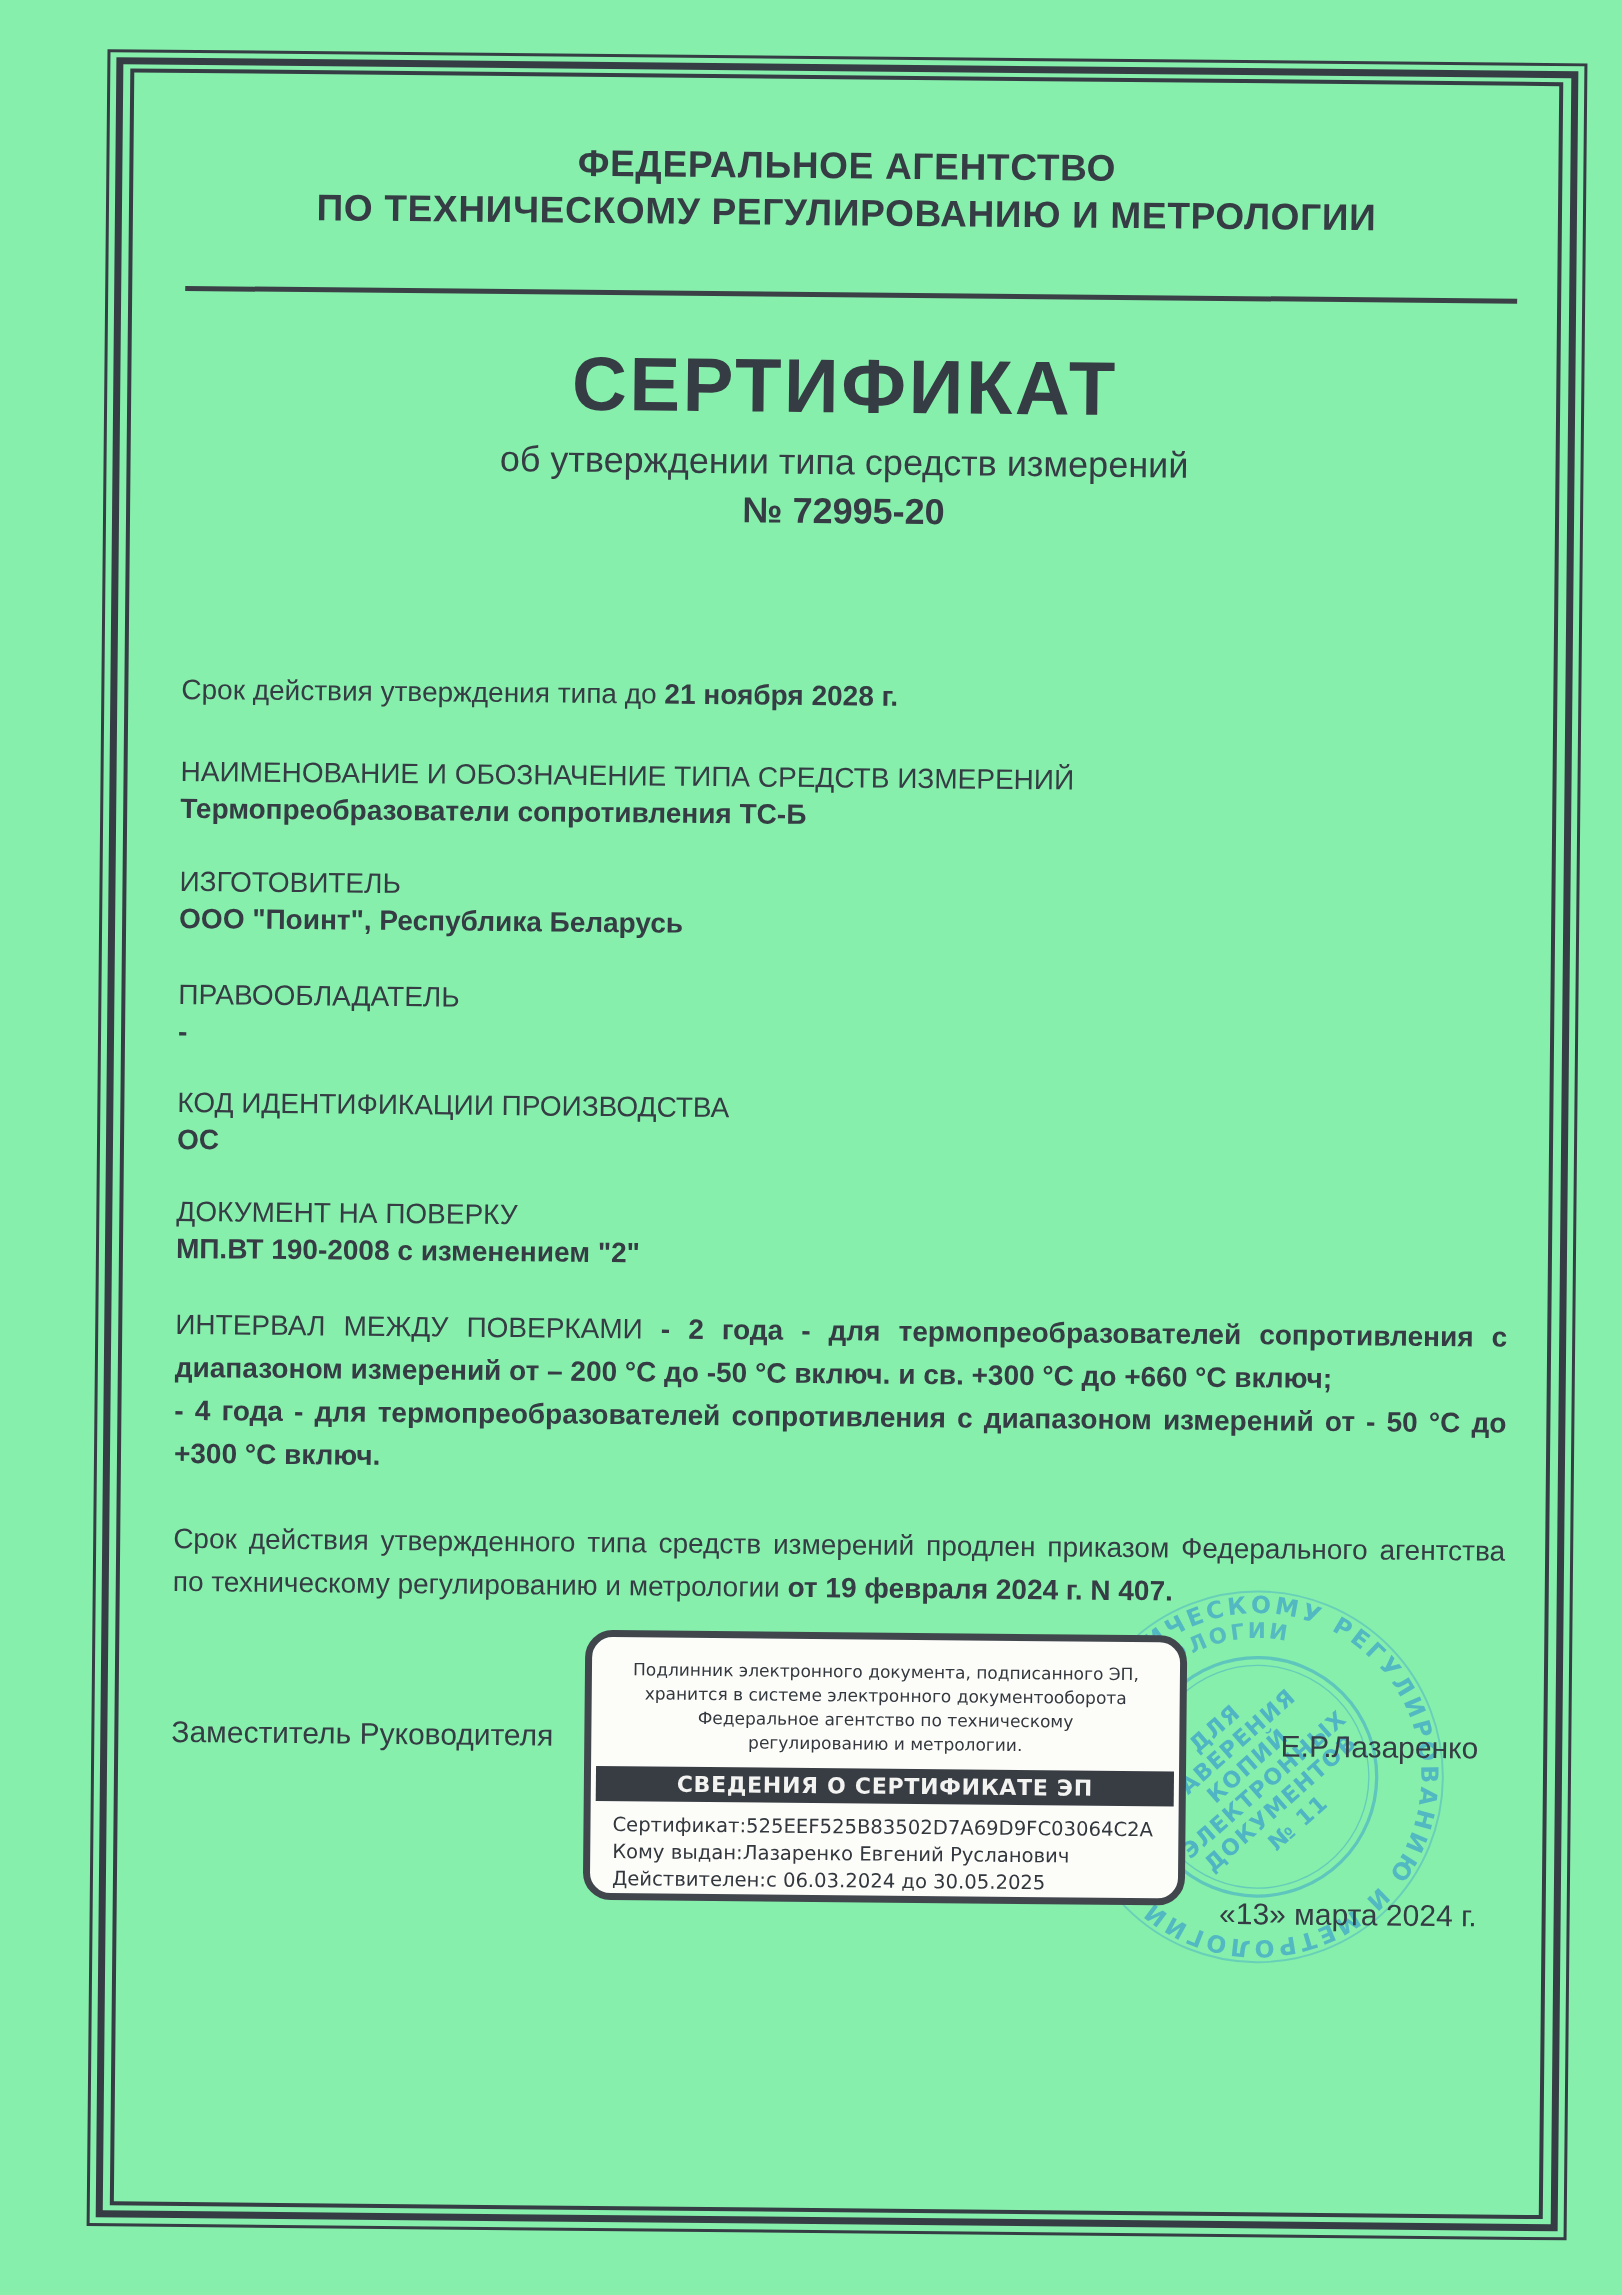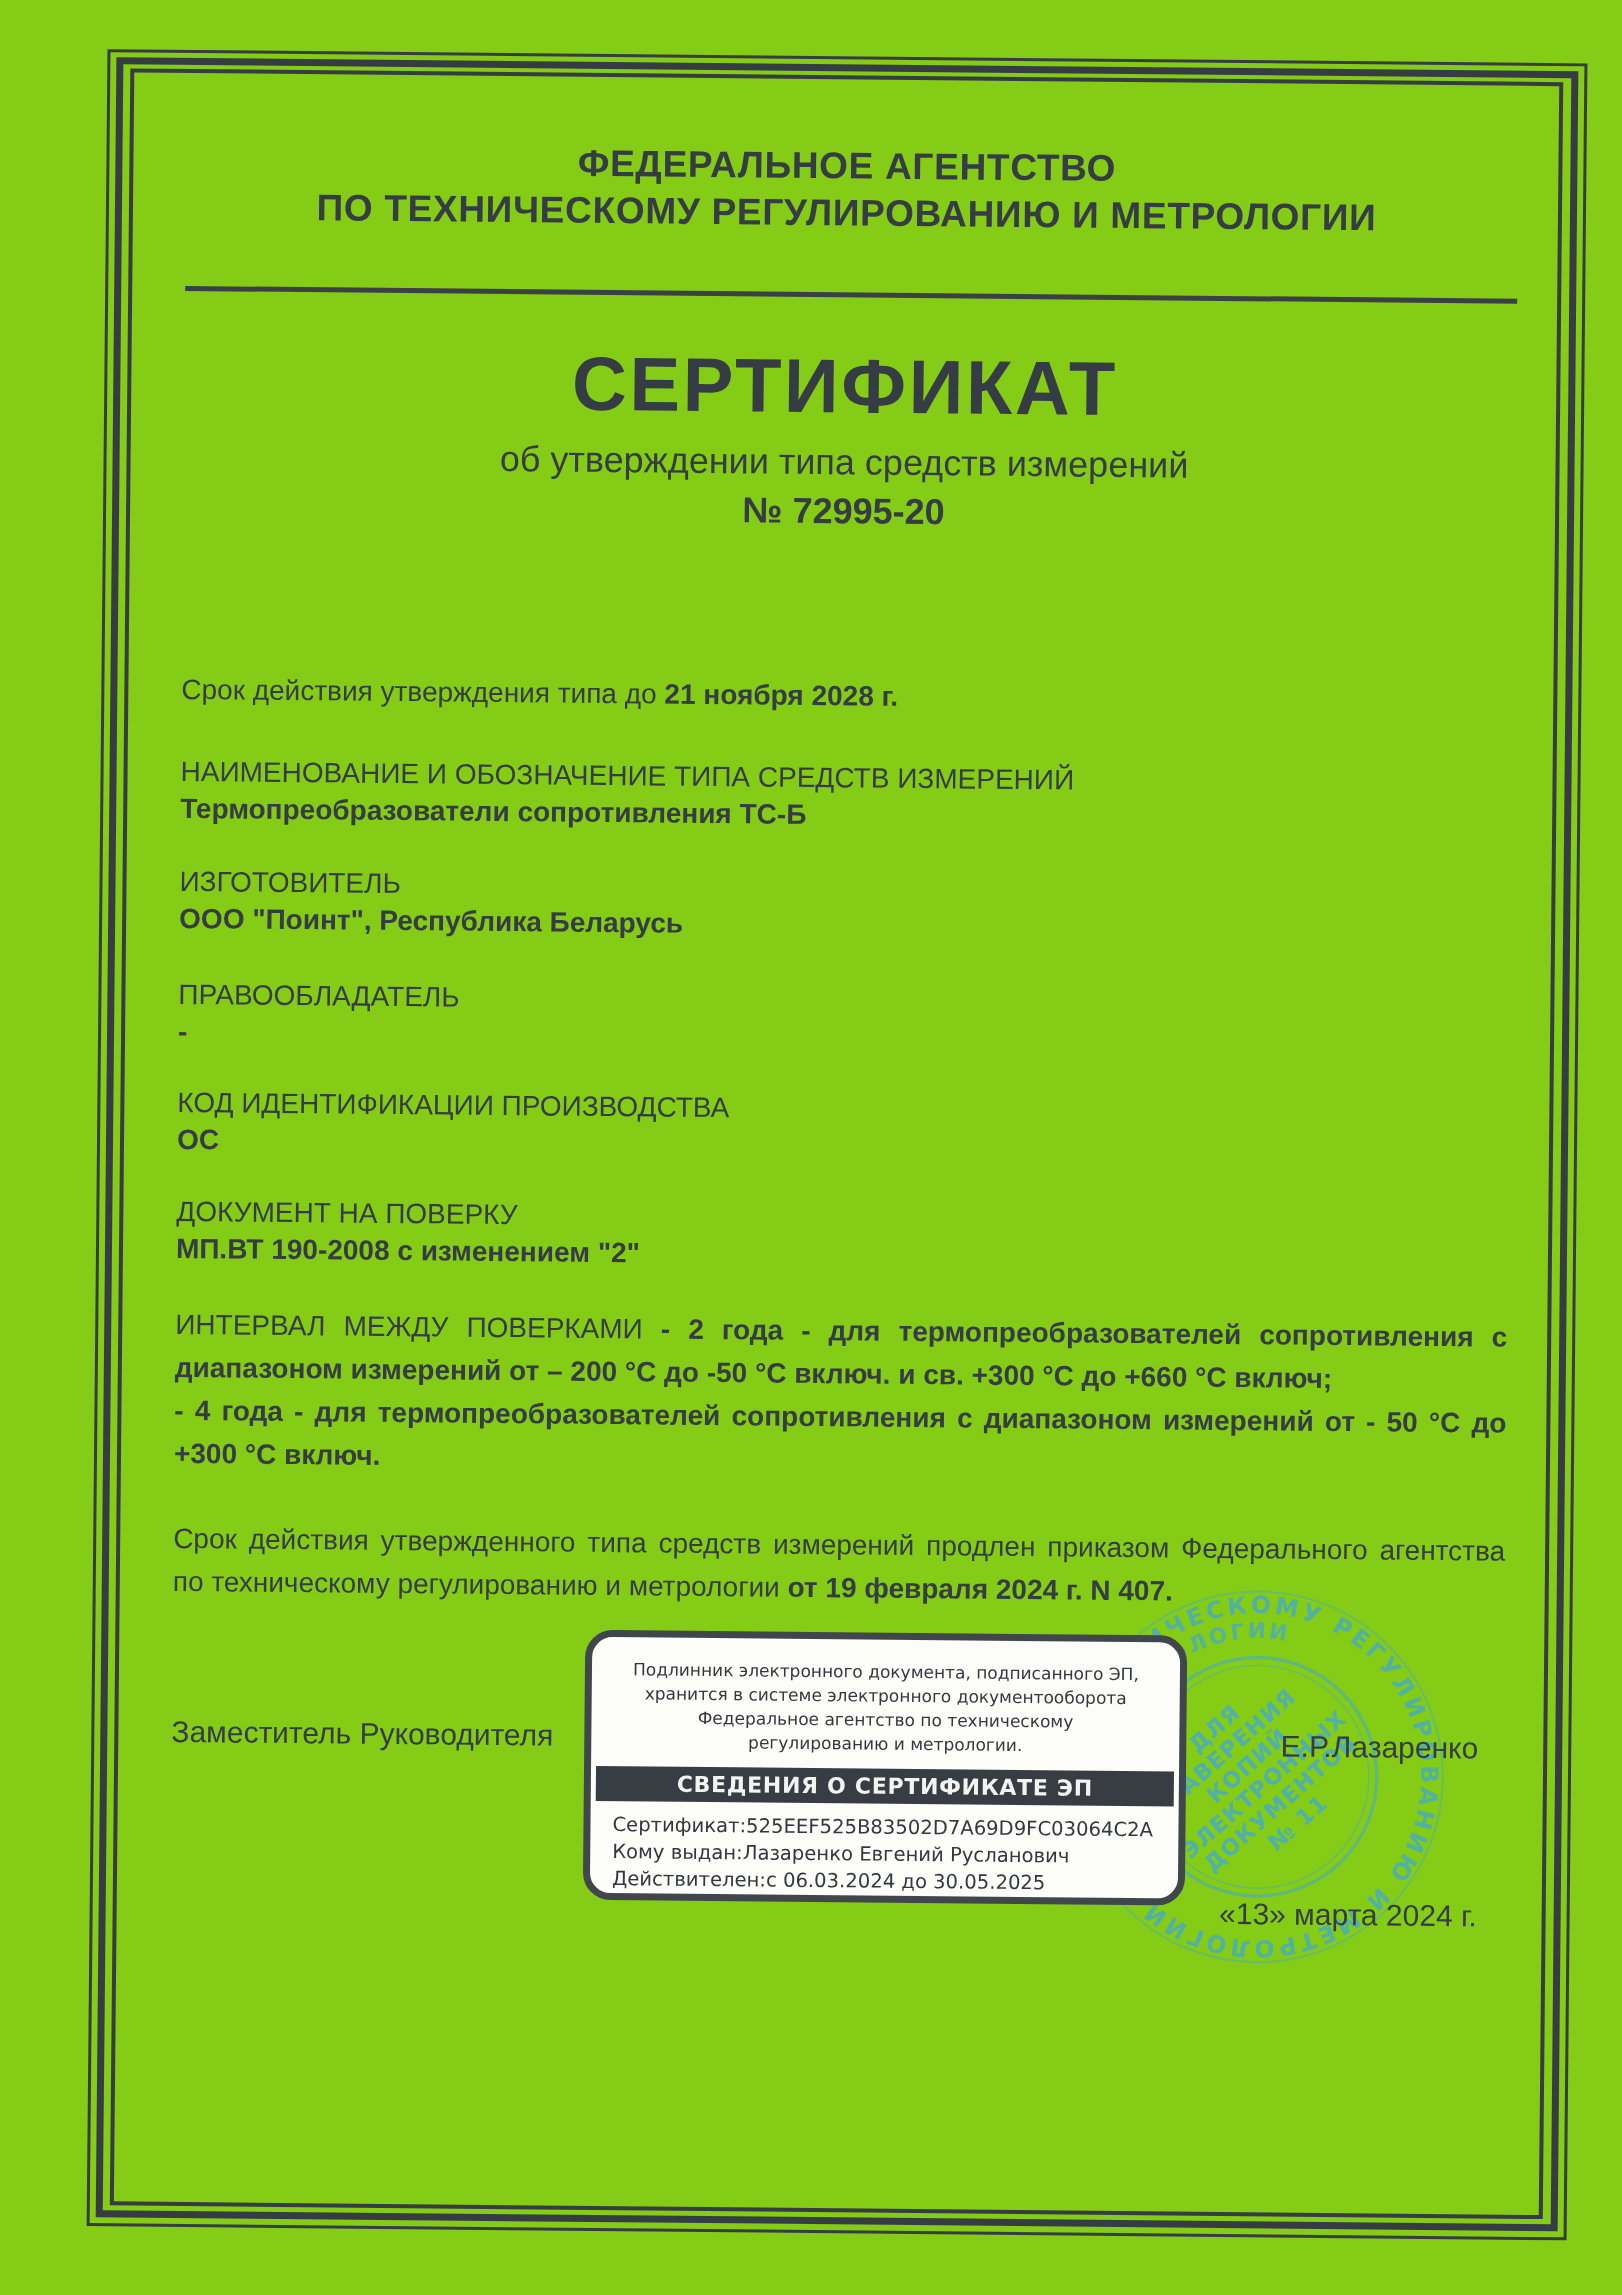--- a/index.html
+++ b/index.html
@@ -3,21 +3,21 @@
 <meta charset="utf-8">
 <style>
   html,body{margin:0;padding:0;}
   body{
     width:1623px;height:2295px;
     background:#f6f6f3;
     font-family:"Liberation Sans","DejaVu Sans",sans-serif;
     color:#363c43;
     overflow:hidden;
   }
-  .page{position:relative;width:1623px;height:2295px;background:#84cc16;}
+  .page{position:relative;width:1623px;height:2295px;background:#86efac;}
   .tilt{position:absolute;inset:0;transform:rotate(0.55deg);transform-origin:50% 50%;}
   .frame{position:absolute;box-sizing:border-box;border-style:solid;border-color:#363c43;background:transparent;}
   .f1{left:97px;top:56px;width:1480px;height:2177px;border-width:3.9px;}
   .f2{left:106px;top:64px;width:1462px;height:2160px;border-width:7.9px;}
   .f3{left:120px;top:75px;width:1433px;height:2137px;border-width:4.6px;}
   .abs{position:absolute;}
   .centered{left:124px;width:1427px;text-align:center;}
   .hdr{font-weight:bold;font-size:37px;line-height:42px;letter-spacing:0.7px;}
   .rule{left:177px;top:292px;width:1332px;height:5.2px;background:#3b4046;}
   .cert-title{top:346px;font-size:76px;font-weight:bold;letter-spacing:2.6px;line-height:79px;}

